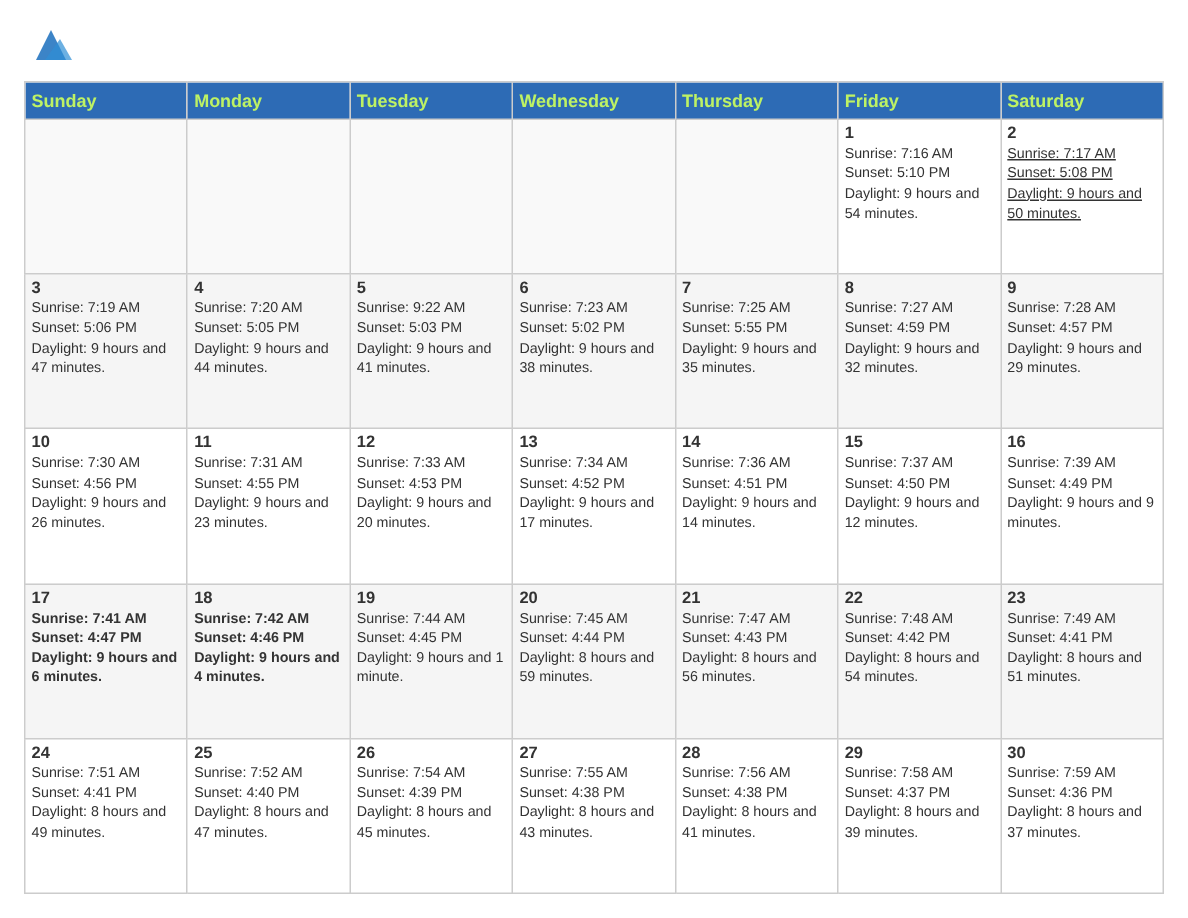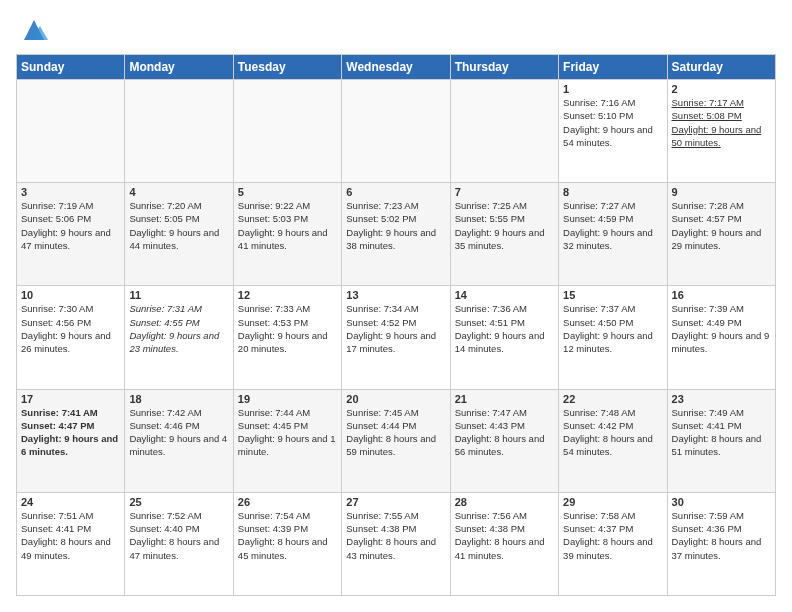--- a/index.html
+++ b/index.html
@@ -53,21 +53,21 @@
     }
     .calendar {
       flex: 1;
       border: 1px solid #ccc;
       border-collapse: collapse;
       width: 100%;
       table-layout: fixed;
     }
     .calendar th {
       background: #2d6bb5;
-      color: #ffffff;
+      color: #bef264;
       font-size: 12px;
       padding: 5px 4px;
       text-align: left;
       border: 1px solid #ccc;
     }
     .calendar td {
       border: 1px solid #ccc;
       vertical-align: top;
       padding: 3px 4px;
       font-size: 9.5px;
@@ -190,21 +190,21 @@
         </tr>
         <tr>
           <td>
             <span class="day-num">10</span>
             <div class="day-info" style="white-space: pre-line;">Sunrise: 7:30 AM
 Sunset: 4:56 PM
 Daylight: 9 hours and 26 minutes.</div>
           </td>
           <td>
             <span class="day-num">11</span>
-            <div class="day-info" style="white-space: pre-line; font-style: italic;">Sunrise: 7:31 AM
+            <div class="day-info" style="white-space: pre-line;">Sunrise: 7:31 AM
 Sunset: 4:55 PM
 Daylight: 9 hours and 23 minutes.</div>
           </td>
           <td>
             <span class="day-num">12</span>
             <div class="day-info" style="white-space: pre-line;">Sunrise: 7:33 AM
 Sunset: 4:53 PM
 Daylight: 9 hours and 20 minutes.</div>
           </td>
           <td>
@@ -234,21 +234,21 @@
         </tr>
         <tr>
           <td>
             <span class="day-num">17</span>
             <div class="day-info" style="white-space: pre-line; font-weight: bold;">Sunrise: 7:41 AM
 Sunset: 4:47 PM
 Daylight: 9 hours and 6 minutes.</div>
           </td>
           <td>
             <span class="day-num">18</span>
-            <div class="day-info" style="white-space: pre-line;">Sunrise: 7:42 AM
+            <div class="day-info" style="white-space: pre-line; font-weight: bold;">Sunrise: 7:42 AM
 Sunset: 4:46 PM
 Daylight: 9 hours and 4 minutes.</div>
           </td>
           <td>
             <span class="day-num">19</span>
             <div class="day-info" style="white-space: pre-line;">Sunrise: 7:44 AM
 Sunset: 4:45 PM
 Daylight: 9 hours and 1 minute.</div>
           </td>
           <td>

